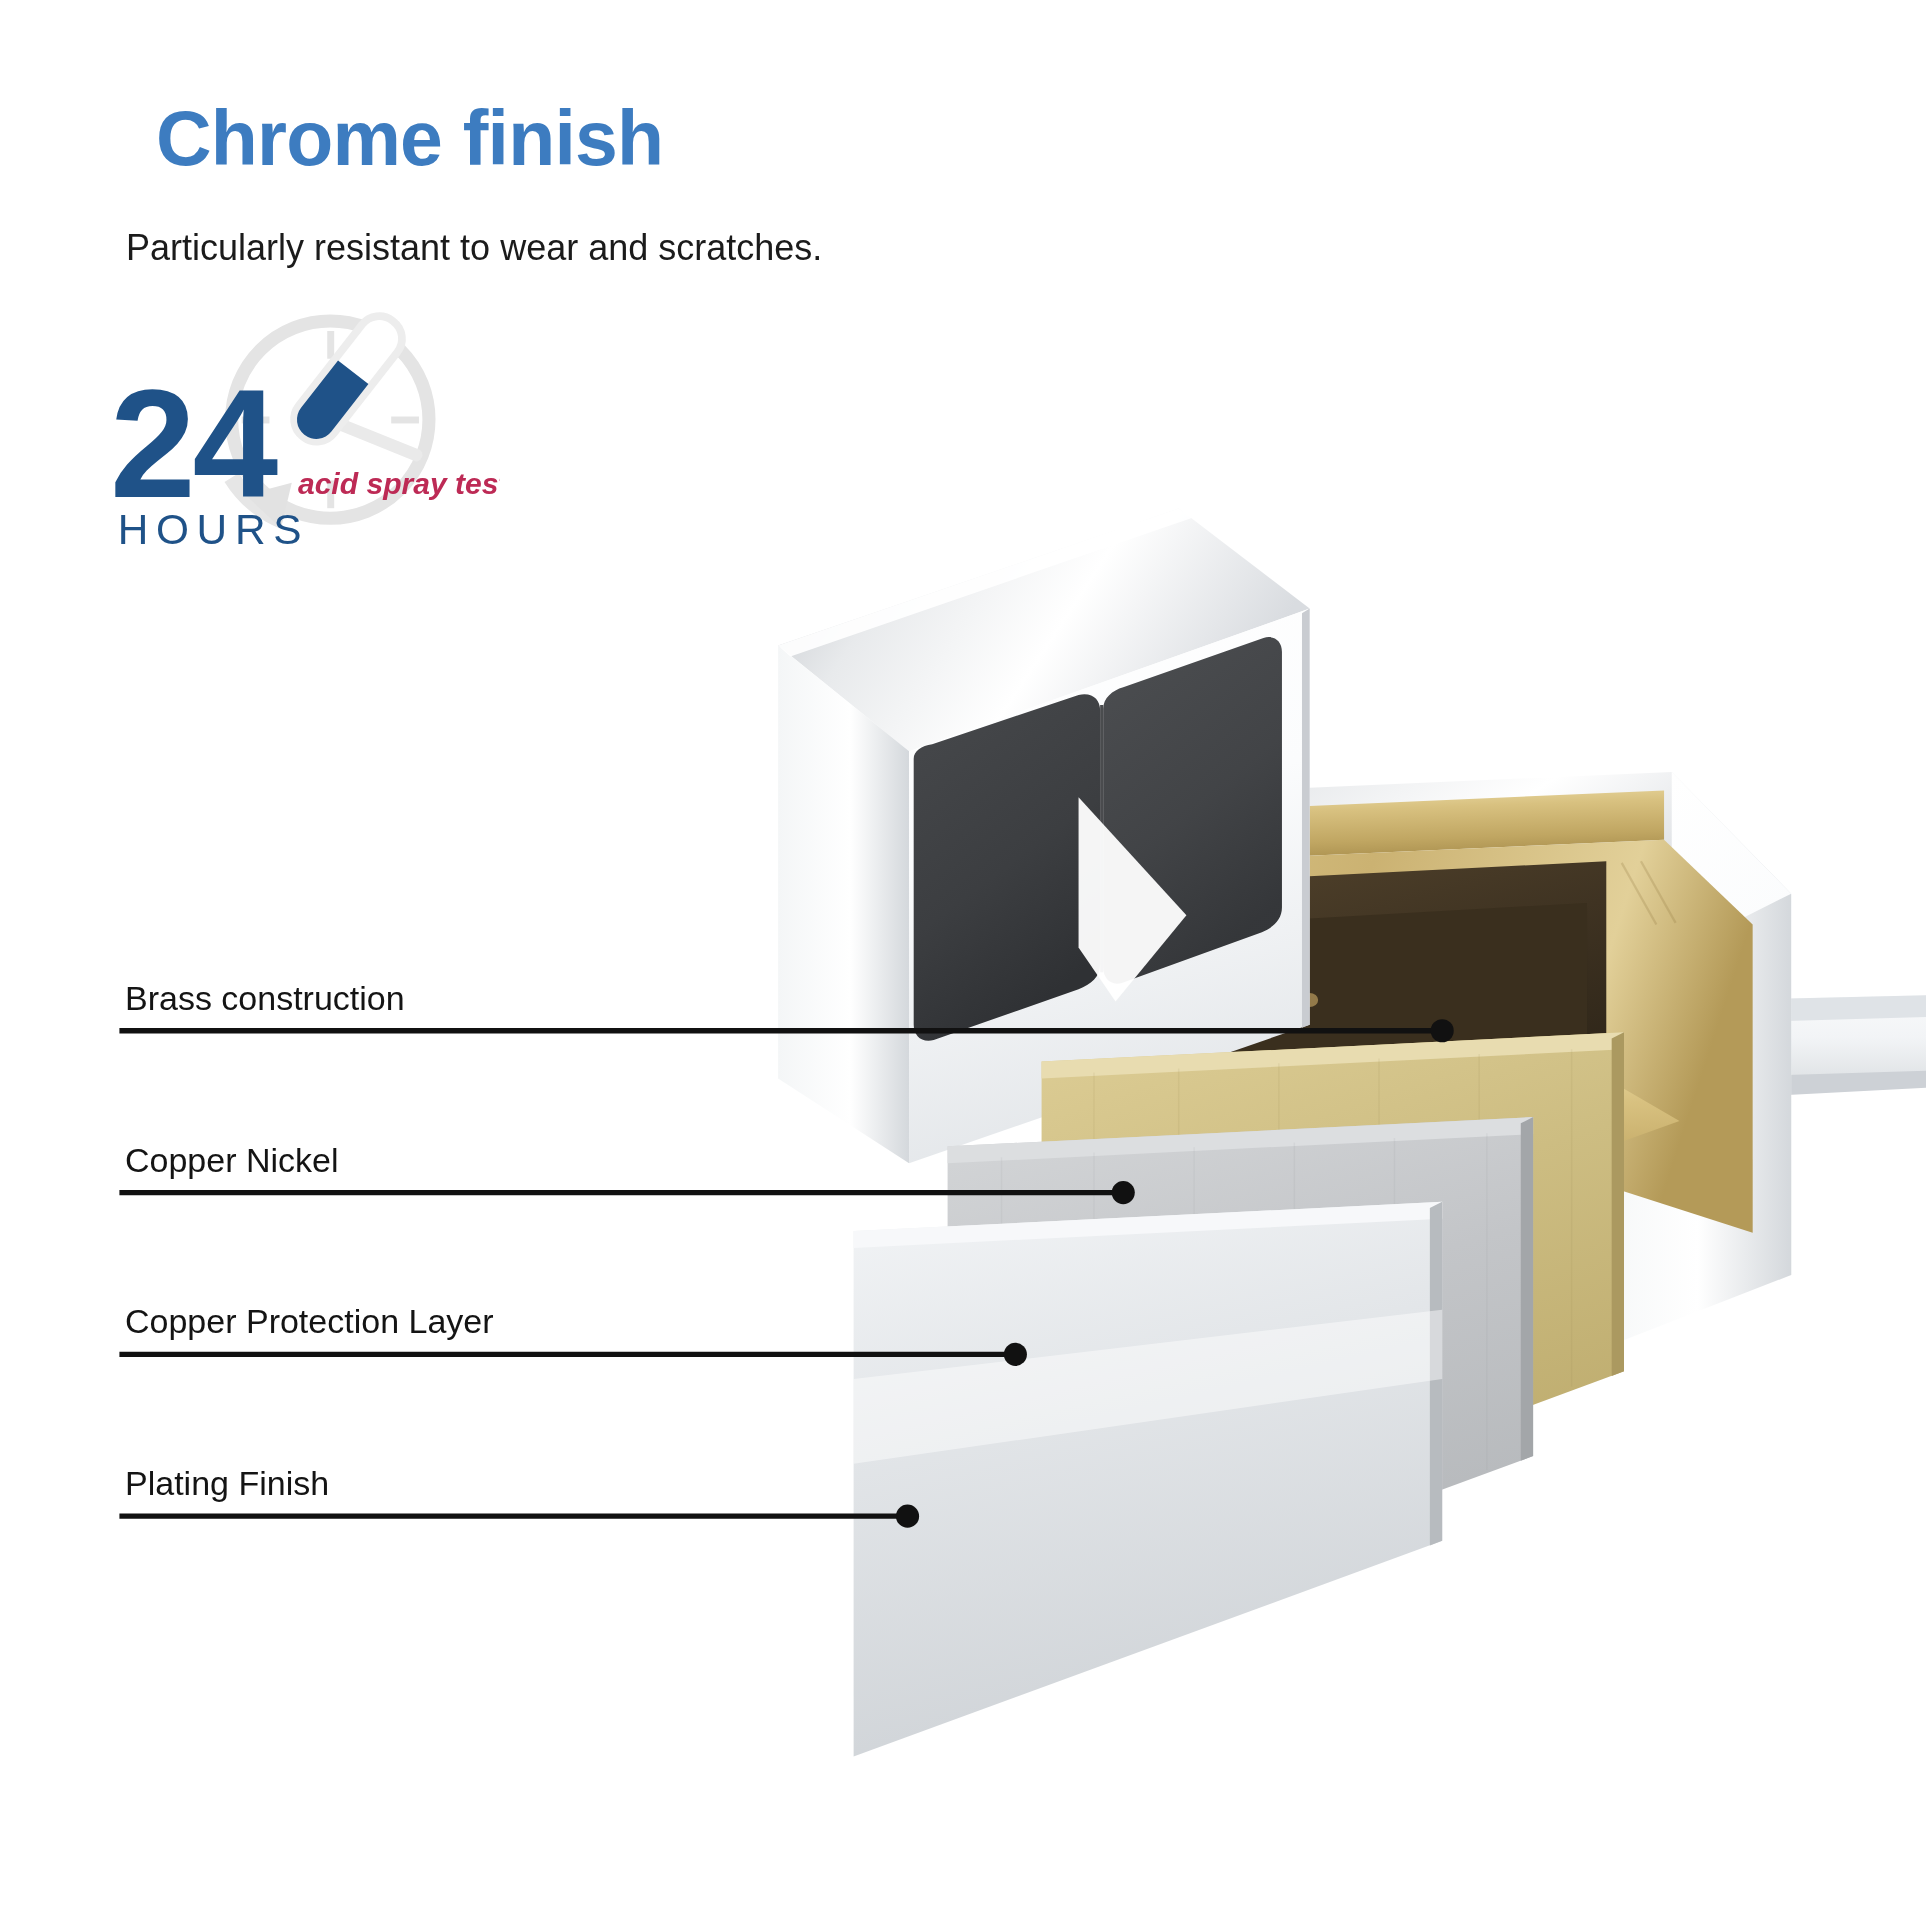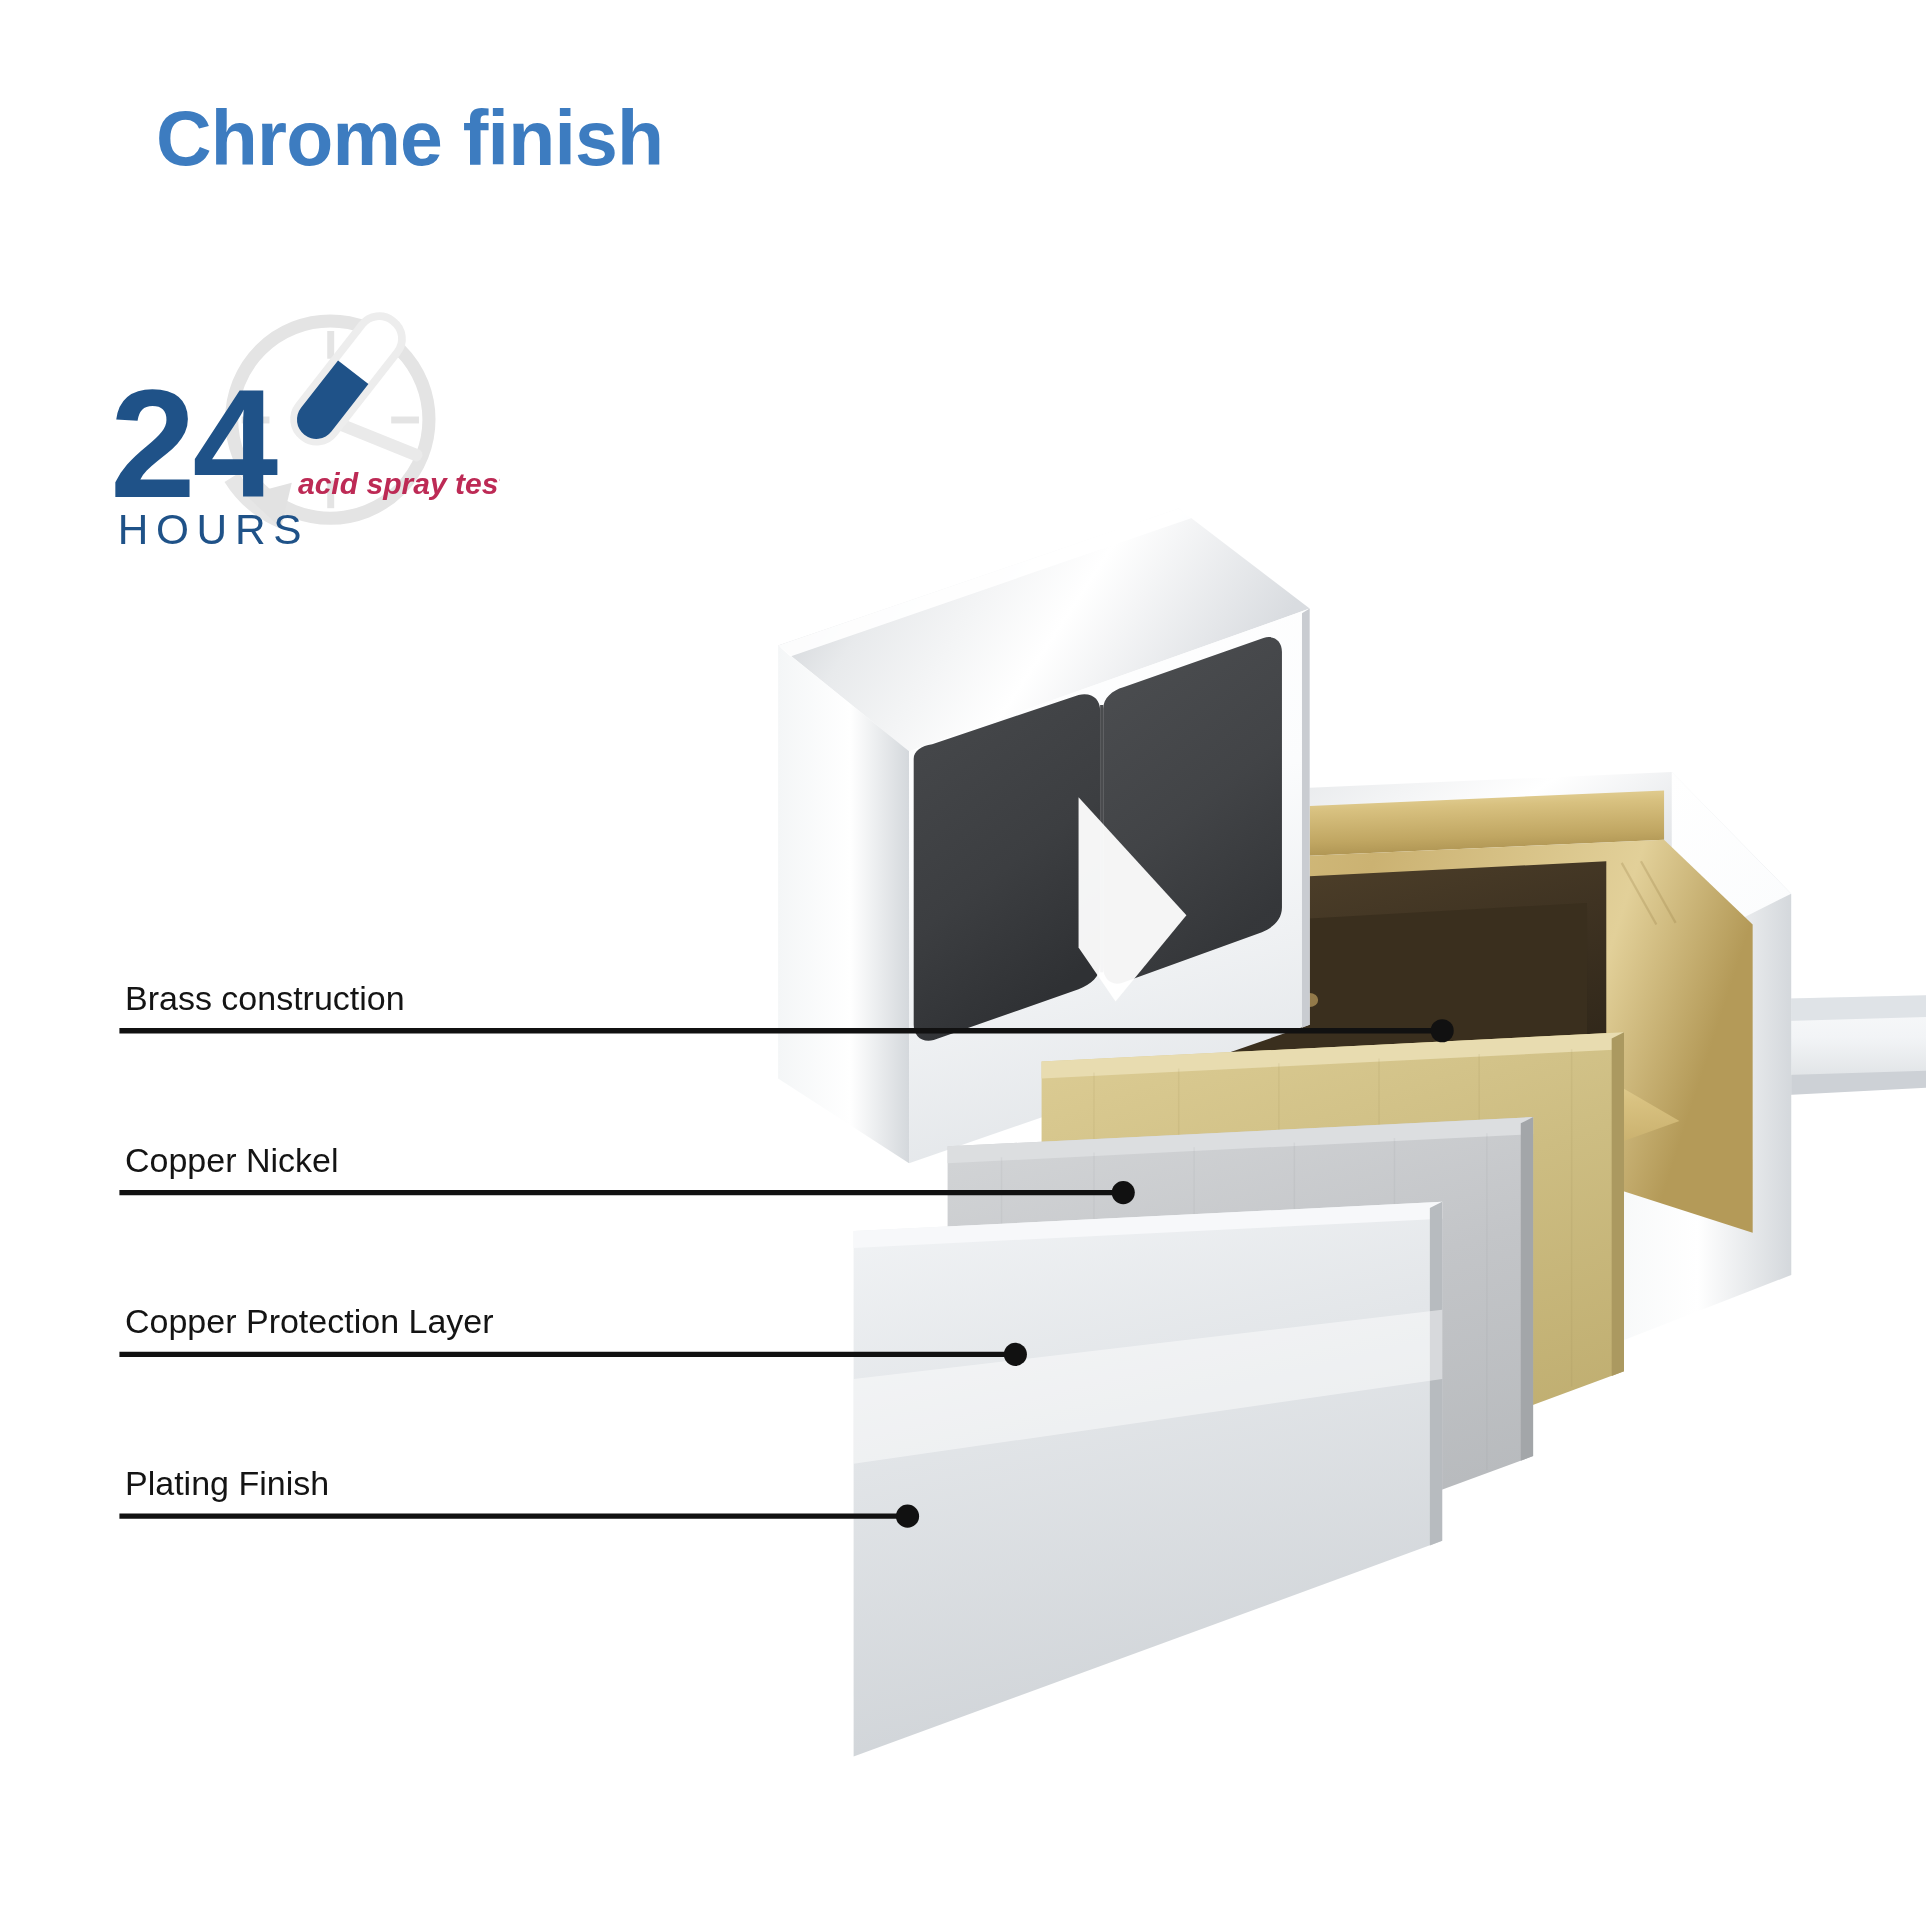--- a/index.html
+++ b/index.html
@@ -87,20 +87,21 @@
     height: 1926px;
   }
 </style>
 </head>
 <body>
 
 <div id="stage">
 
   <div class="page-title">Chrome finish</div>
 
+  <div class="page-subtitle">Particularly resistant to wear and scratches.</div>
 
   <div class="badge">
     <svg width="401" height="262" viewBox="0 0 520 340" xmlns="http://www.w3.org/2000/svg">
 
       <g>
         <circle cx="300" cy="150" r="128" fill="none" stroke="#e4e4e4" stroke-width="17"></circle>
 
         <rect x="296" y="35" width="9" height="36" fill="#e4e4e4"></rect>
         <rect x="296" y="229" width="9" height="36" fill="#e4e4e4"></rect>
         <rect x="185" y="146" width="36" height="9" fill="#e4e4e4"></rect>

